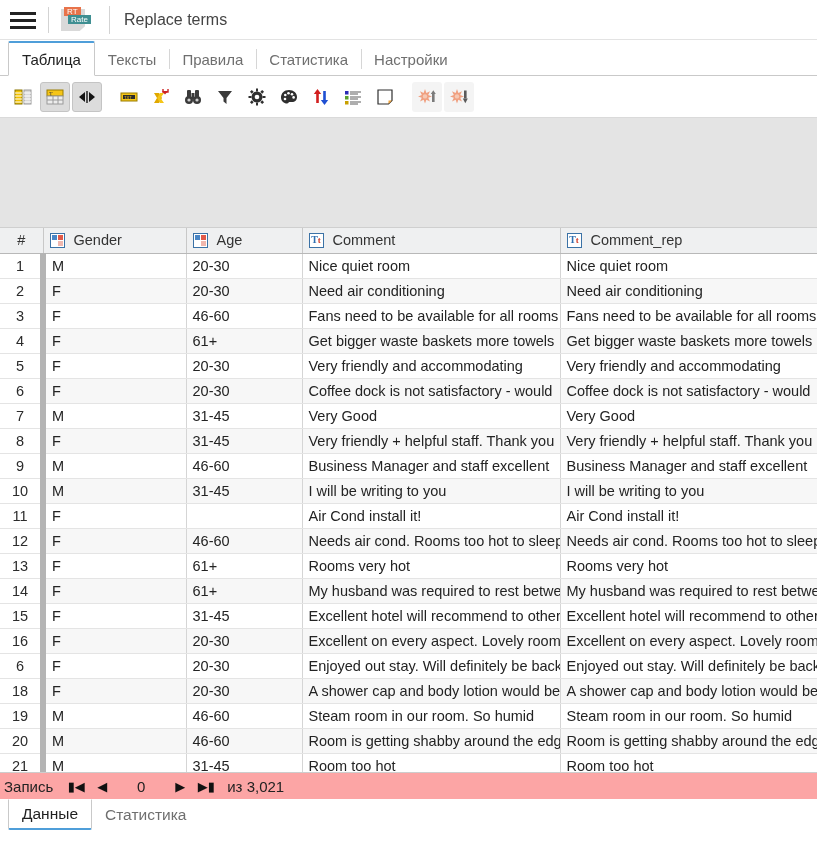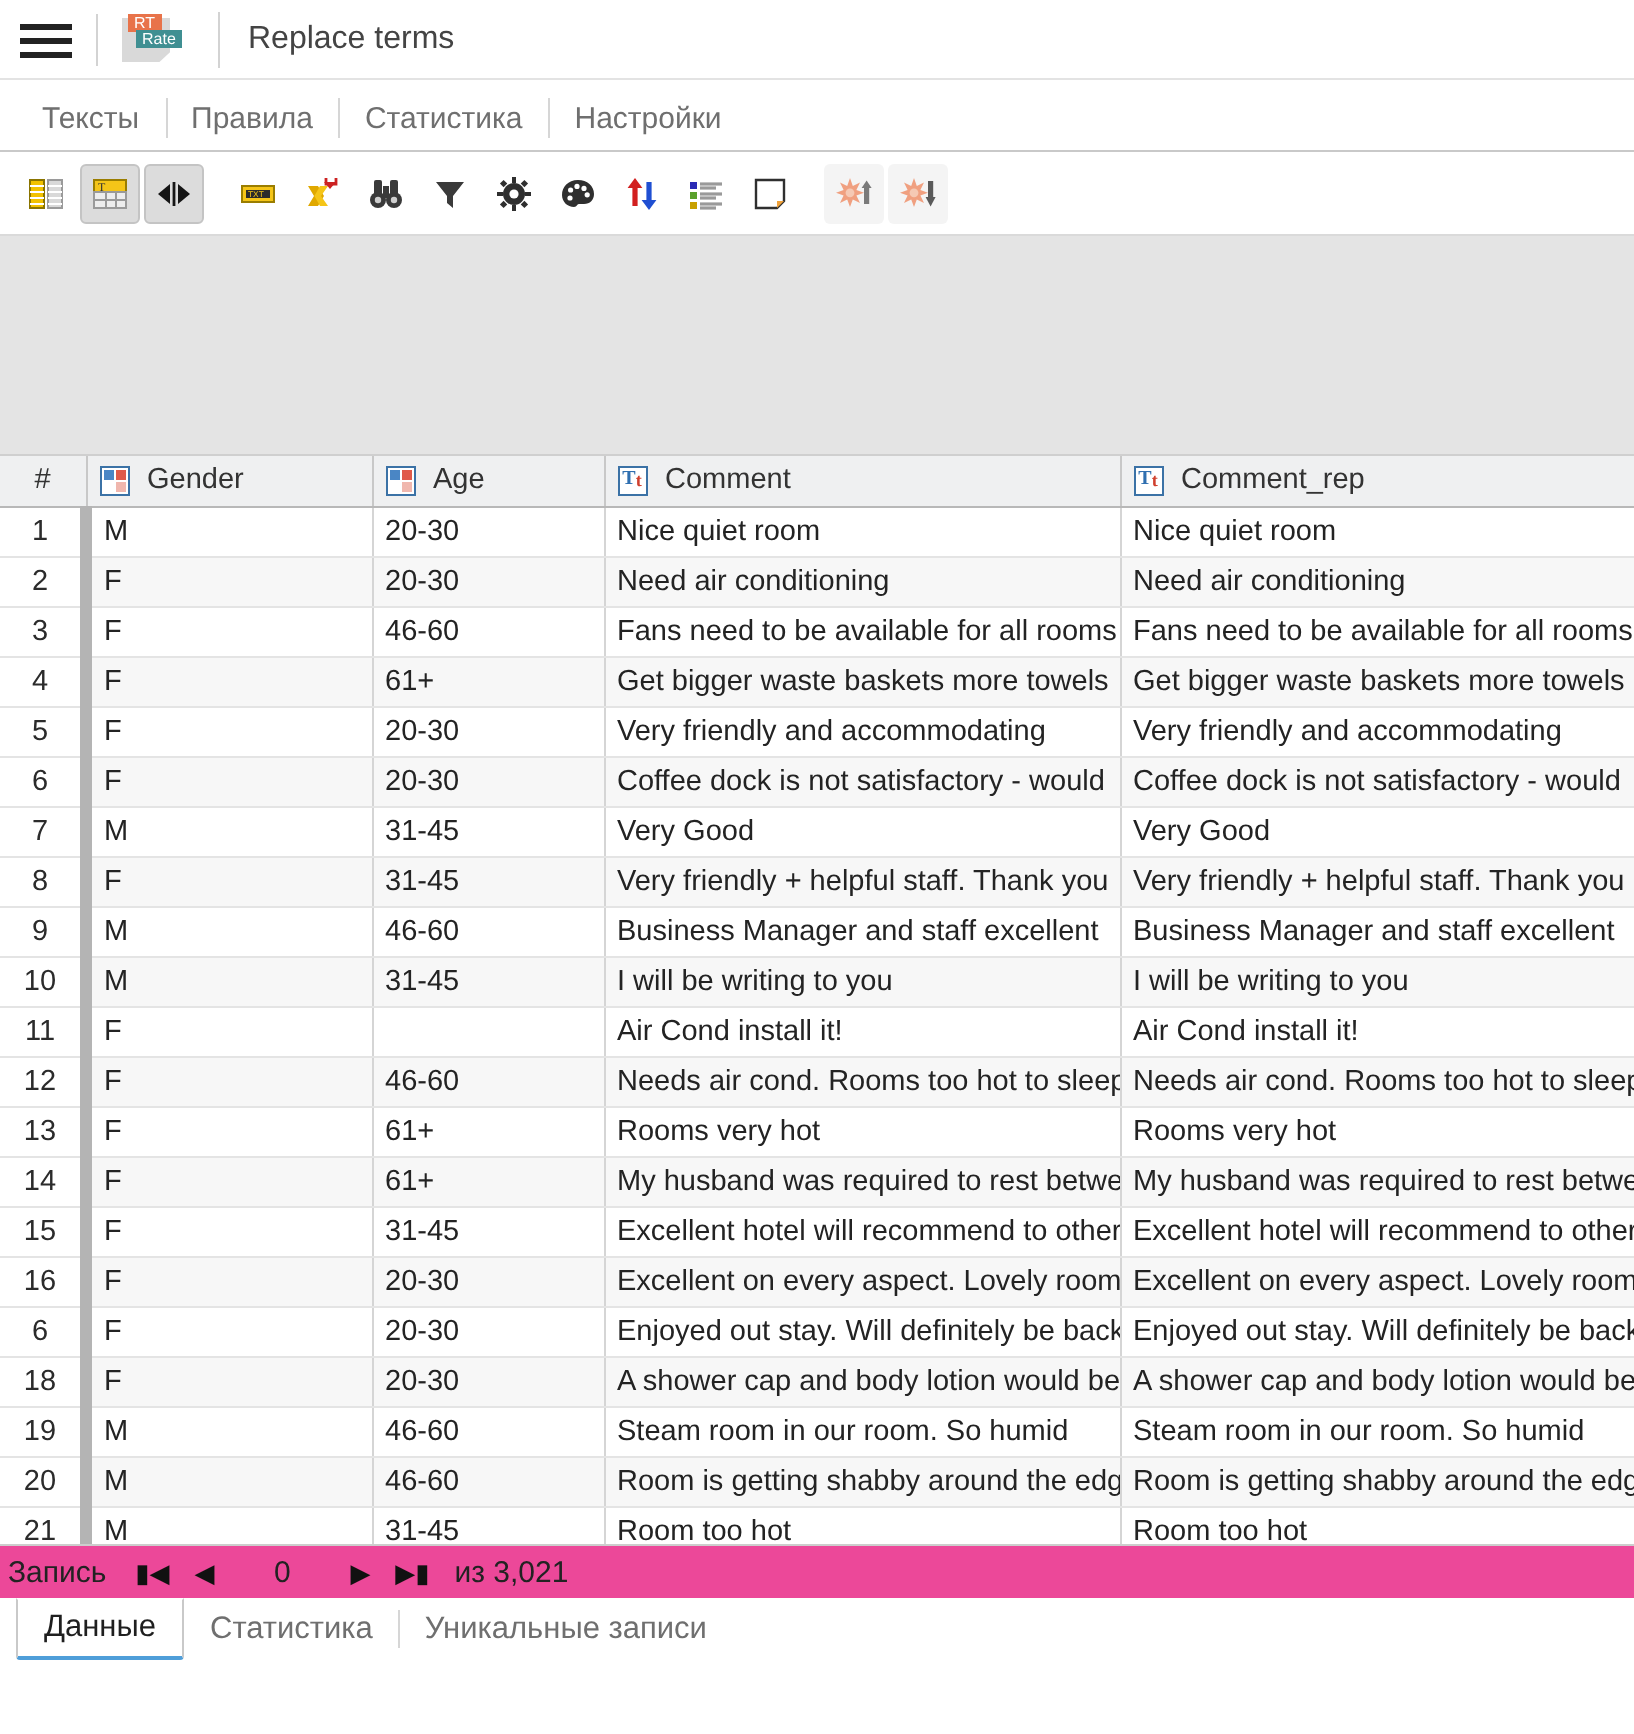--- a/index.html
+++ b/index.html
@@ -200,21 +200,21 @@
   }
   .ico-txt b { color: #2f6fb0; font-weight: bold; }
   .ico-txt s { color: #d0402e; text-decoration: none; font-weight: bold; font-size: 9px; }
 
   
   .recnav {
     height: 26px;
     display: flex; align-items: center;
     font-size: 15px; color: #222;
     padding-left: 4px;
-    background: #ec4899;
+    background: #fca5a5;
     gap: 0;
   }
   .recnav .lbl { margin-right: 10px; }
   .navbtn {
     width: 26px; height: 22px;
     display: flex; align-items: center; justify-content: center;
     cursor: pointer; color: #111; font-size: 13px;
   }
   .recnum { width: 52px; text-align: center; }
   .recof { margin-left: 8px; text-align: center; }
@@ -265,20 +265,21 @@
     <div class="page"></div>
     <div class="rt">RT</div>
     <div class="rate">Rate</div>
   </div>
   <div class="title-sep"></div>
   <div class="app-subtitle">Replace terms</div>
   <div class="header-underline"></div>
 </div>
 
 <div class="tabbar">
+  <div class="tab active">Таблица</div>
   <div class="tab">Тексты</div>
   <div class="tab">Правила</div>
   <div class="tab">Статистика</div>
   <div class="tab">Настройки</div>
 </div>
 
 <div class="toolbar">
 
   <div class="tbtn">
     <svg width="20" height="20" viewBox="0 0 20 20">
@@ -653,14 +654,13 @@
   <span class="navbtn">◀</span>
   <span class="recnum">0</span>
   <span class="navbtn">▶</span>
   <span class="navbtn">▶▮</span>
   <span class="recof">из 3,021</span>
 </div>
 
 <div class="bottom-tabs">
   <div class="btab active">Данные</div>
   <div class="btab">Статистика</div>
-  <div class="btab">Уникальные записи</div>
 </div>
 
 </body></html>

